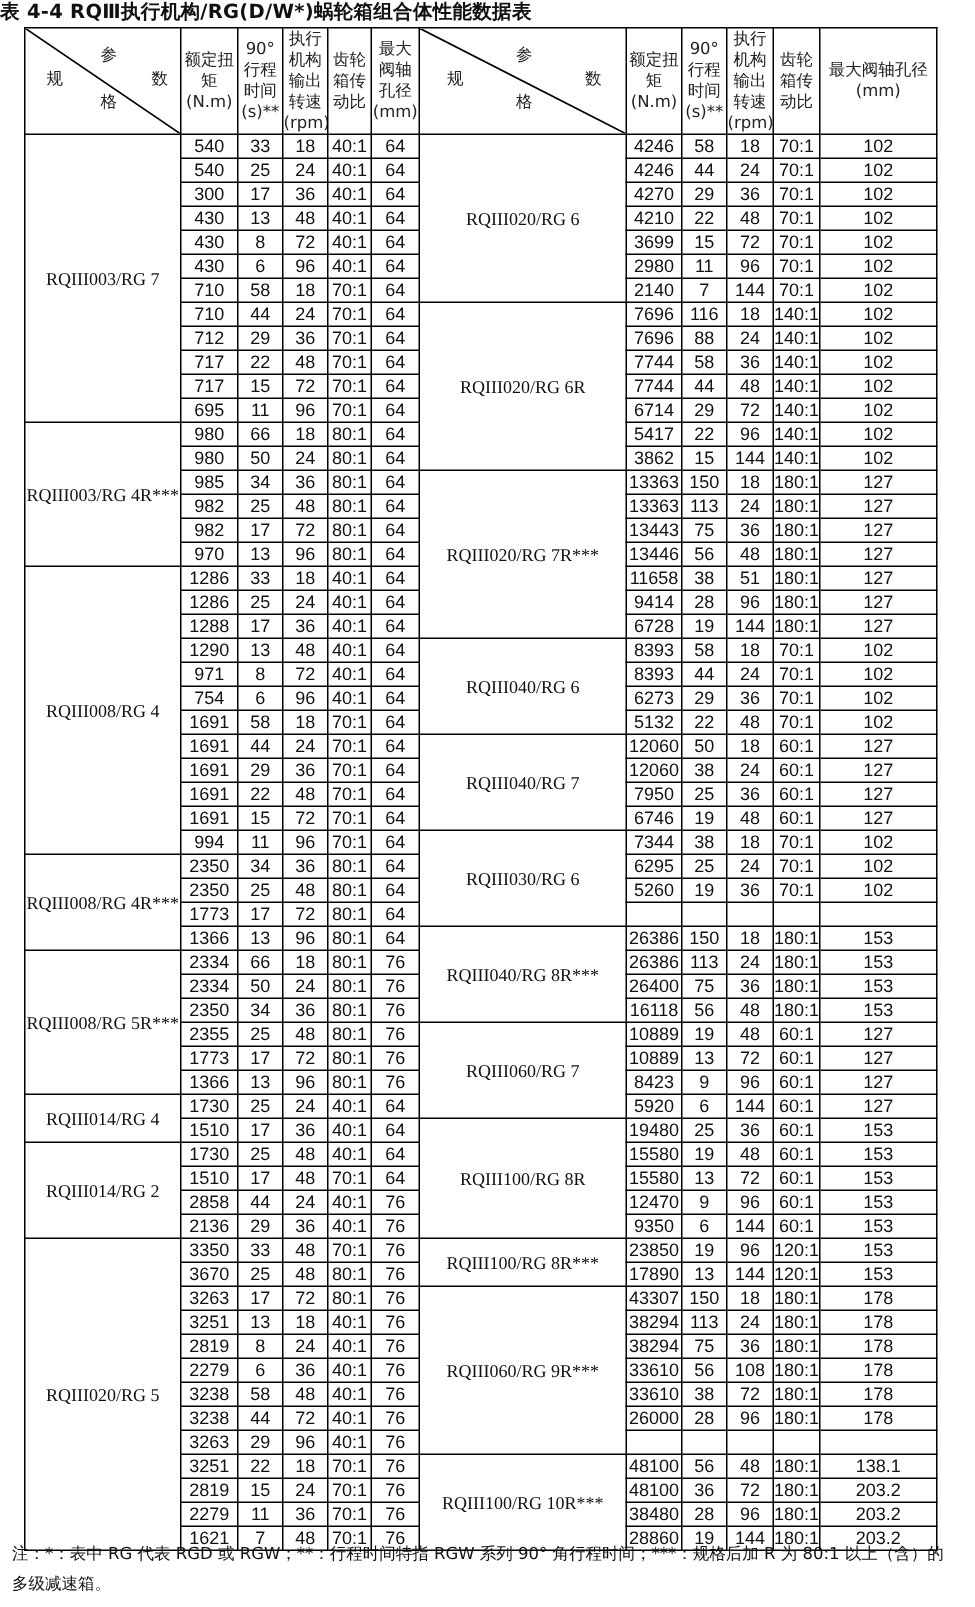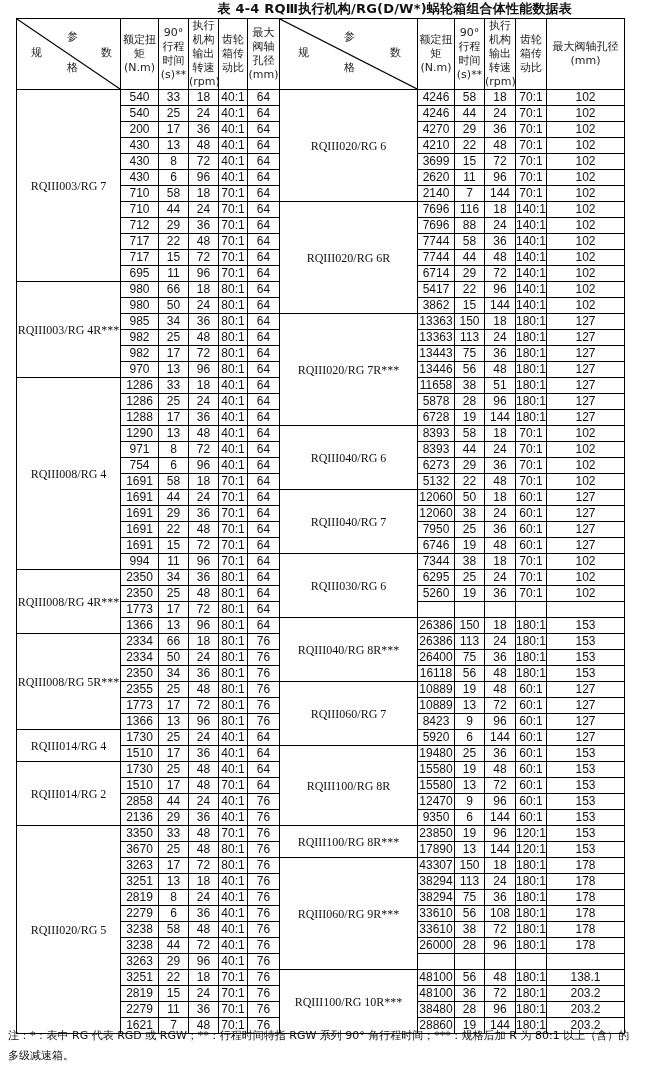--- a/index.html
+++ b/index.html
@@ -1,17 +1,17 @@
 <!DOCTYPE html>
 <html><head>
 <meta charset="utf-8">
 <style>
   html, body { margin: 0; padding: 0; background: #ffffff; }
   body { width: 650px; height: 1071px; position: relative; font-family: "Liberation Sans", "DejaVu Sans", sans-serif; color: #111; overflow: hidden; }
-  .title { position: absolute; top: 0; left: 0; width: 572px; height: 18px; text-align: right; font-family: "DejaVu Sans", sans-serif; font-weight: bold; font-size: 13px; line-height: 18px; letter-spacing: 0.2px; }
+  .title { position: absolute; top: 0; left: 0; width: 572px; height: 18px; text-align: left; font-family: "DejaVu Sans", sans-serif; font-weight: bold; font-size: 13px; line-height: 18px; letter-spacing: 0.2px; }
   table.perf { position: absolute; top: 18px; left: 16px; border-collapse: collapse; table-layout: fixed; width: 608px; }
   table.perf td, table.perf th { border: 1px solid #000; padding: 0; text-align: center; vertical-align: middle; font-weight: normal; font-size: 12px; overflow: hidden; white-space: nowrap; }
   table.perf tbody td { height: 15px; line-height: 15px; }
   table.perf thead th { height: 61px; font-size: 11px; line-height: 14px; white-space: normal; color: #222; font-family: "DejaVu Sans", sans-serif; }
   th.diag { position: relative; }
   th.diag svg { position: absolute; left: 0; top: 0; width: 100%; height: 100%; }
   th.diag .lbl { position: absolute; font-size: 11px; line-height: 12px; }
   td.spec { white-space: normal !important; line-height: 16px !important; font-size: 12px; padding: 0 4px; font-family: Liberation Serif, serif; }
   .note { position: absolute; left: 8px; top: 1026px; width: 630px; font-family: "DejaVu Sans", sans-serif; font-size: 11px; line-height: 20px; color: #111; }
 </style>
@@ -88,21 +88,21 @@
         <td>24</td>
         <td>40:1</td>
         <td>64</td>
         <td>4246</td>
         <td>44</td>
         <td>24</td>
         <td>70:1</td>
         <td>102</td>
       </tr>
       <tr>
-        <td>200</td>
+        <td>300</td>
         <td>17</td>
         <td>36</td>
         <td>40:1</td>
         <td>64</td>
         <td>4270</td>
         <td>29</td>
         <td>36</td>
         <td>70:1</td>
         <td>102</td>
       </tr>
@@ -129,21 +129,21 @@
         <td>72</td>
         <td>70:1</td>
         <td>102</td>
       </tr>
       <tr>
         <td>430</td>
         <td>6</td>
         <td>96</td>
         <td>40:1</td>
         <td>64</td>
-        <td>2620</td>
+        <td>2980</td>
         <td>11</td>
         <td>96</td>
         <td>70:1</td>
         <td>102</td>
       </tr>
       <tr>
         <td>710</td>
         <td>58</td>
         <td>18</td>
         <td>70:1</td>
@@ -301,21 +301,21 @@
         <td>51</td>
         <td>180:1</td>
         <td>127</td>
       </tr>
       <tr>
         <td>1286</td>
         <td>25</td>
         <td>24</td>
         <td>40:1</td>
         <td>64</td>
-        <td>5878</td>
+        <td>9414</td>
         <td>28</td>
         <td>96</td>
         <td>180:1</td>
         <td>127</td>
       </tr>
       <tr>
         <td>1288</td>
         <td>17</td>
         <td>36</td>
         <td>40:1</td>

